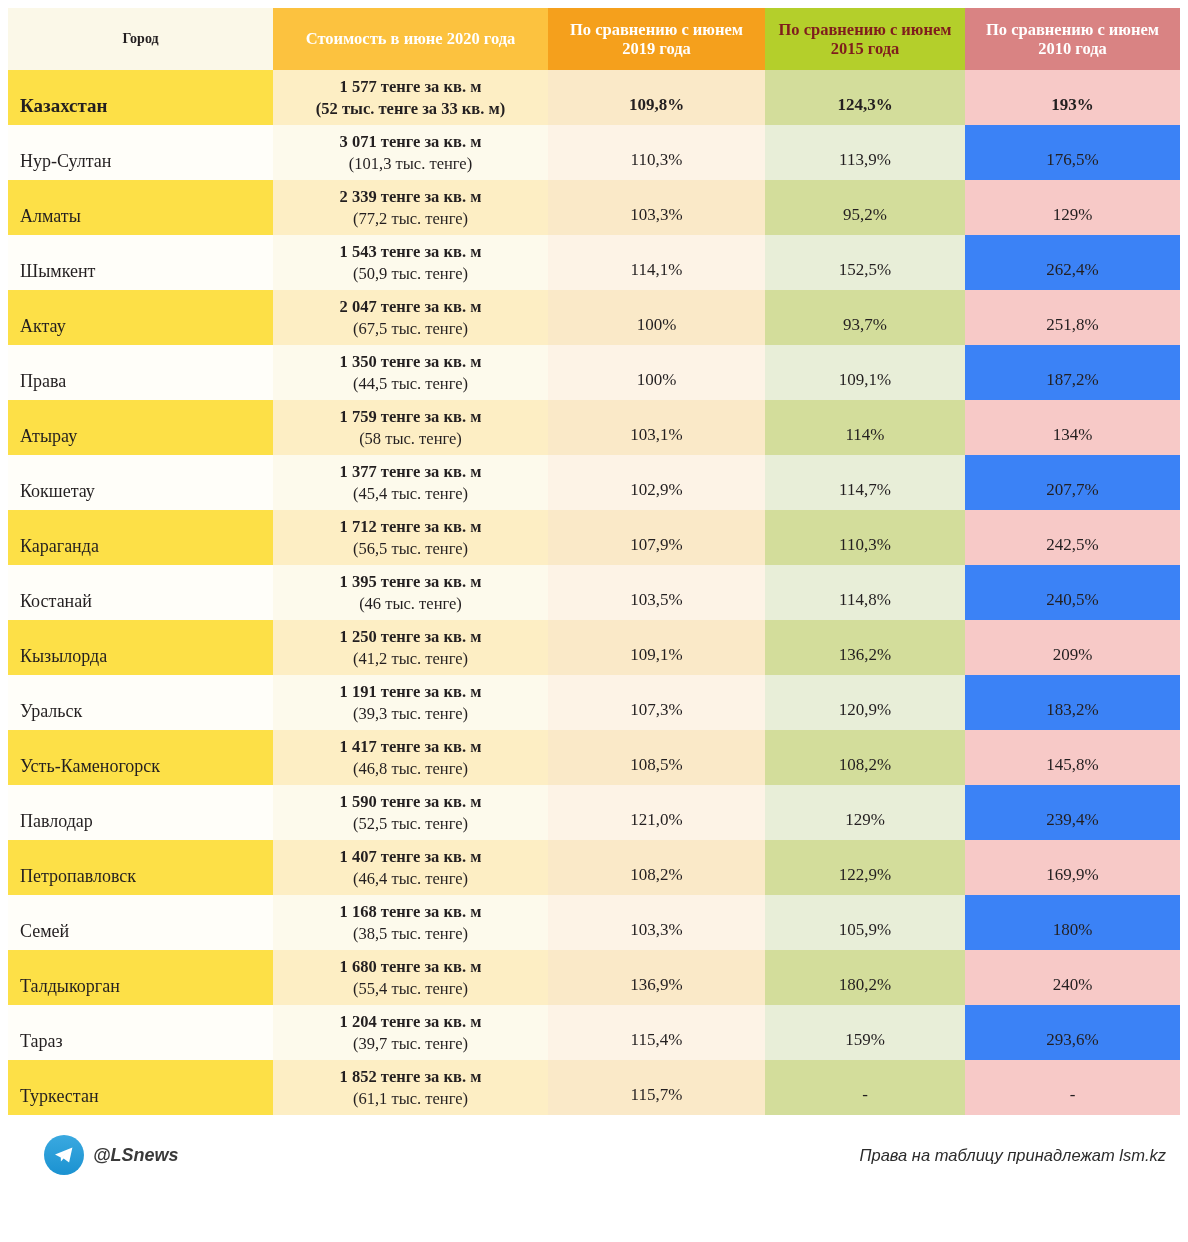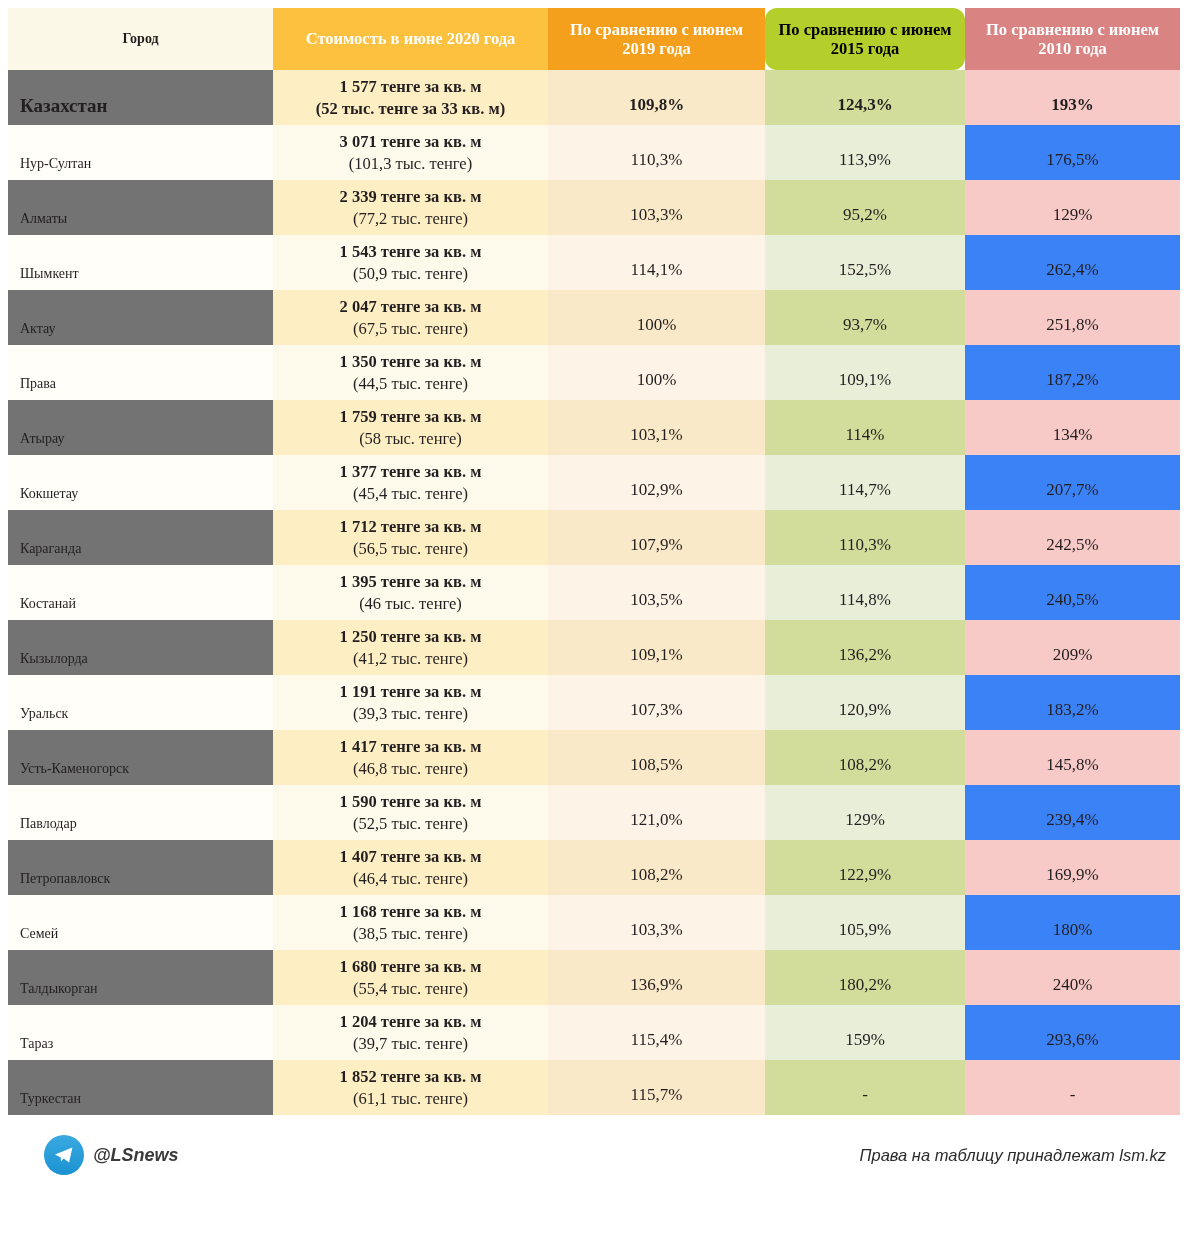--- a/index.html
+++ b/index.html
@@ -56,34 +56,34 @@
     vertical-align: middle;
     text-align: center;
     font-size: 16.5px;
     font-weight: bold;
     line-height: 1.16;
     padding: 2px 6px;
   }
   th.h-city { background: #fbf8e8; color: #231f20; font-size: 14px; }
   th.h-cost { background: #fcc23f; color: #ffffff; }
   th.h-2019 { background: #f5a01c; color: #ffffff; }
-  th.h-2015 { background: #b4cf2b; color: #000000; border-radius: 12px; }
+  th.h-2015 { background: #b4cf2b; color: #7f1d1d; }
   th.h-2010 { background: #d98383; color: #ffffff; }
 
   
   tbody td {
     height: 55px;
     vertical-align: middle;
     padding: 1px 6px;
   }
 
   td.city {
     text-align: left;
     padding-left: 12px;
-    font-size: 14px;
+    font-size: 18px;
     color: #231f20;
     vertical-align: bottom;
     padding-bottom: 8px;
   }
   td.cost {
     text-align: center;
     font-size: 16.5px;
     color: #231f20;
     line-height: 1.28;
   }
@@ -92,21 +92,21 @@
 
   td.pct {
     text-align: center;
     font-size: 17px;
     color: #231f20;
     vertical-align: bottom;
     padding-bottom: 10px;
   }
 
   
-  tr.odd  td.city { background: #737373; }
+  tr.odd  td.city { background: #fde047; }
   tr.even td.city { background: #fffef9; }
 
   tr.odd  td.cost { background: #fdeec4; }
   tr.even td.cost { background: #fdfaec; }
 
   tr.odd  td.p2019 { background: #fae9c8; }
   tr.even td.p2019 { background: #fdf3e6; }
 
   tr.odd  td.p2015 { background: #d3dd9b; }
   tr.even td.p2015 { background: #e8eed8; }

